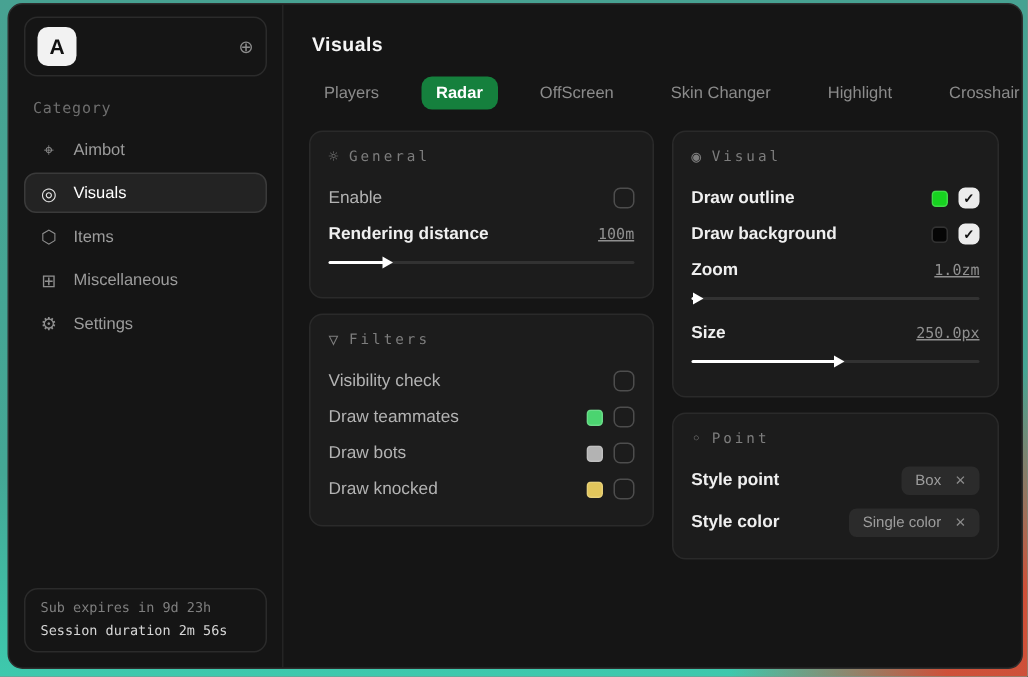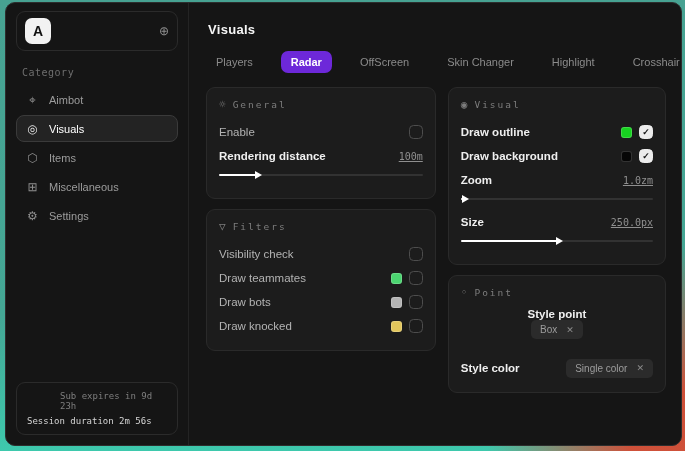--- a/index.html
+++ b/index.html
@@ -23,28 +23,28 @@
   .app-name { font-size:11px; font-weight:bold; color:#f5f5f5; letter-spacing:.4px; }
   .app-sub { font-family:"DejaVu Sans Mono", monospace; font-size:8.5px; color:#8a8a8a; margin-top:2px; }
   .target-icon { margin-left:auto; color:#8d8d8d; font-size:12px; cursor:pointer; }
   .category { font-family:"DejaVu Sans Mono", monospace; font-size:10px; color:#6e6e6e; margin:16px 6px 8px; letter-spacing:.5px; }
   .nav-item { display:flex; align-items:center; gap:10px; height:27px; padding:0 9px; border-radius:8px; color:#9c9c9c; font-size:11px; margin-bottom:2px; border:1px solid transparent; cursor:pointer; }
   .nav-item .nav-icon { font-size:12px; width:13px; text-align:center; color:#8f8f8f; }
   .nav-item.selected { background:#232323; border-color:#3a3a3a; color:#ffffff; }
   .nav-item.selected .nav-icon { color:#e8e8e8; }
   .side-spacer { flex:1; }
   .side-footer { border:1px solid #2b2b2b; border-radius:9px; padding:8px 10px; font-family:"DejaVu Sans Mono", monospace; font-size:9px; }
-  .side-footer .f1 { color:#7f7f7f; margin-bottom:5px;margin-left:33px; }
+  .side-footer .f1 { color:#7f7f7f; margin-bottom:5px; }
   .side-footer .f2 { color:#d6d6d6; }
   
   .main { flex:1; padding:13px 15px; overflow:hidden; }
   .page-title { font-size:13px; font-weight:bold; color:#f5f5f5; margin:6px 0 14px 4px; letter-spacing:.3px; }
   .tabs { display:flex; gap:18px; margin:0 0 14px 2px; }
   .tab { padding:5px 10px; border-radius:7px; color:#8b8b8b; font-size:11px; cursor:pointer; white-space:nowrap; }
-  .tab.selected { background:#6d28d9; color:#ffffff; font-weight:bold; }
+  .tab.selected { background:#15803d; color:#ffffff; font-weight:bold; }
   .cols { display:flex; gap:12px; align-items:flex-start; margin-left:2px; }
   .col-left { width:238px; } .col-right { width:226px; }
   .card { background:#1c1c1c; border:1px solid #2a2a2a; border-radius:9px; padding:10px 12px 12px; margin-bottom:10px; }
   .card-header { display:flex; align-items:center; gap:7px; font-family:"DejaVu Sans Mono", monospace; font-size:9.5px; color:#7d7d7d; letter-spacing:2px; margin-bottom:9px; }
   .card-header .hicon { font-size:11px; letter-spacing:0; }
   .row { display:flex; align-items:center; justify-content:space-between; min-height:24px; }
   .row-label { font-size:11.5px; color:#b3b3b3; }
   .row-label.strong { color:#efefef; font-weight:bold;text-align:right; }
   .controls { display:flex; align-items:center; gap:7px; }
   .swatch { width:11px; height:11px; border-radius:3px; border:1px solid rgba(255,255,255,.18); cursor:pointer; }
@@ -205,21 +205,21 @@
             <div class="track"></div>
             <div class="fill" style="width: 50%;"></div>
           </div>
         </div>
 
         <div class="card">
           <div class="card-header">
             <span class="hicon">◦</span>
             <span>Point</span>
           </div>
-          <div class="row" style="margin-bottom:17px;flex-direction:column;">
+          <div class="row" style="margin-bottom:4px;">
             <span class="row-label strong">Style point</span>
             <span class="chip">
               <span class="chip-text">Box</span>
               <span class="chip-x">✕</span>
             </span>
           </div>
           <div class="row">
             <span class="row-label strong">Style color</span>
             <span class="chip">
               <span class="chip-text">Single color</span>

